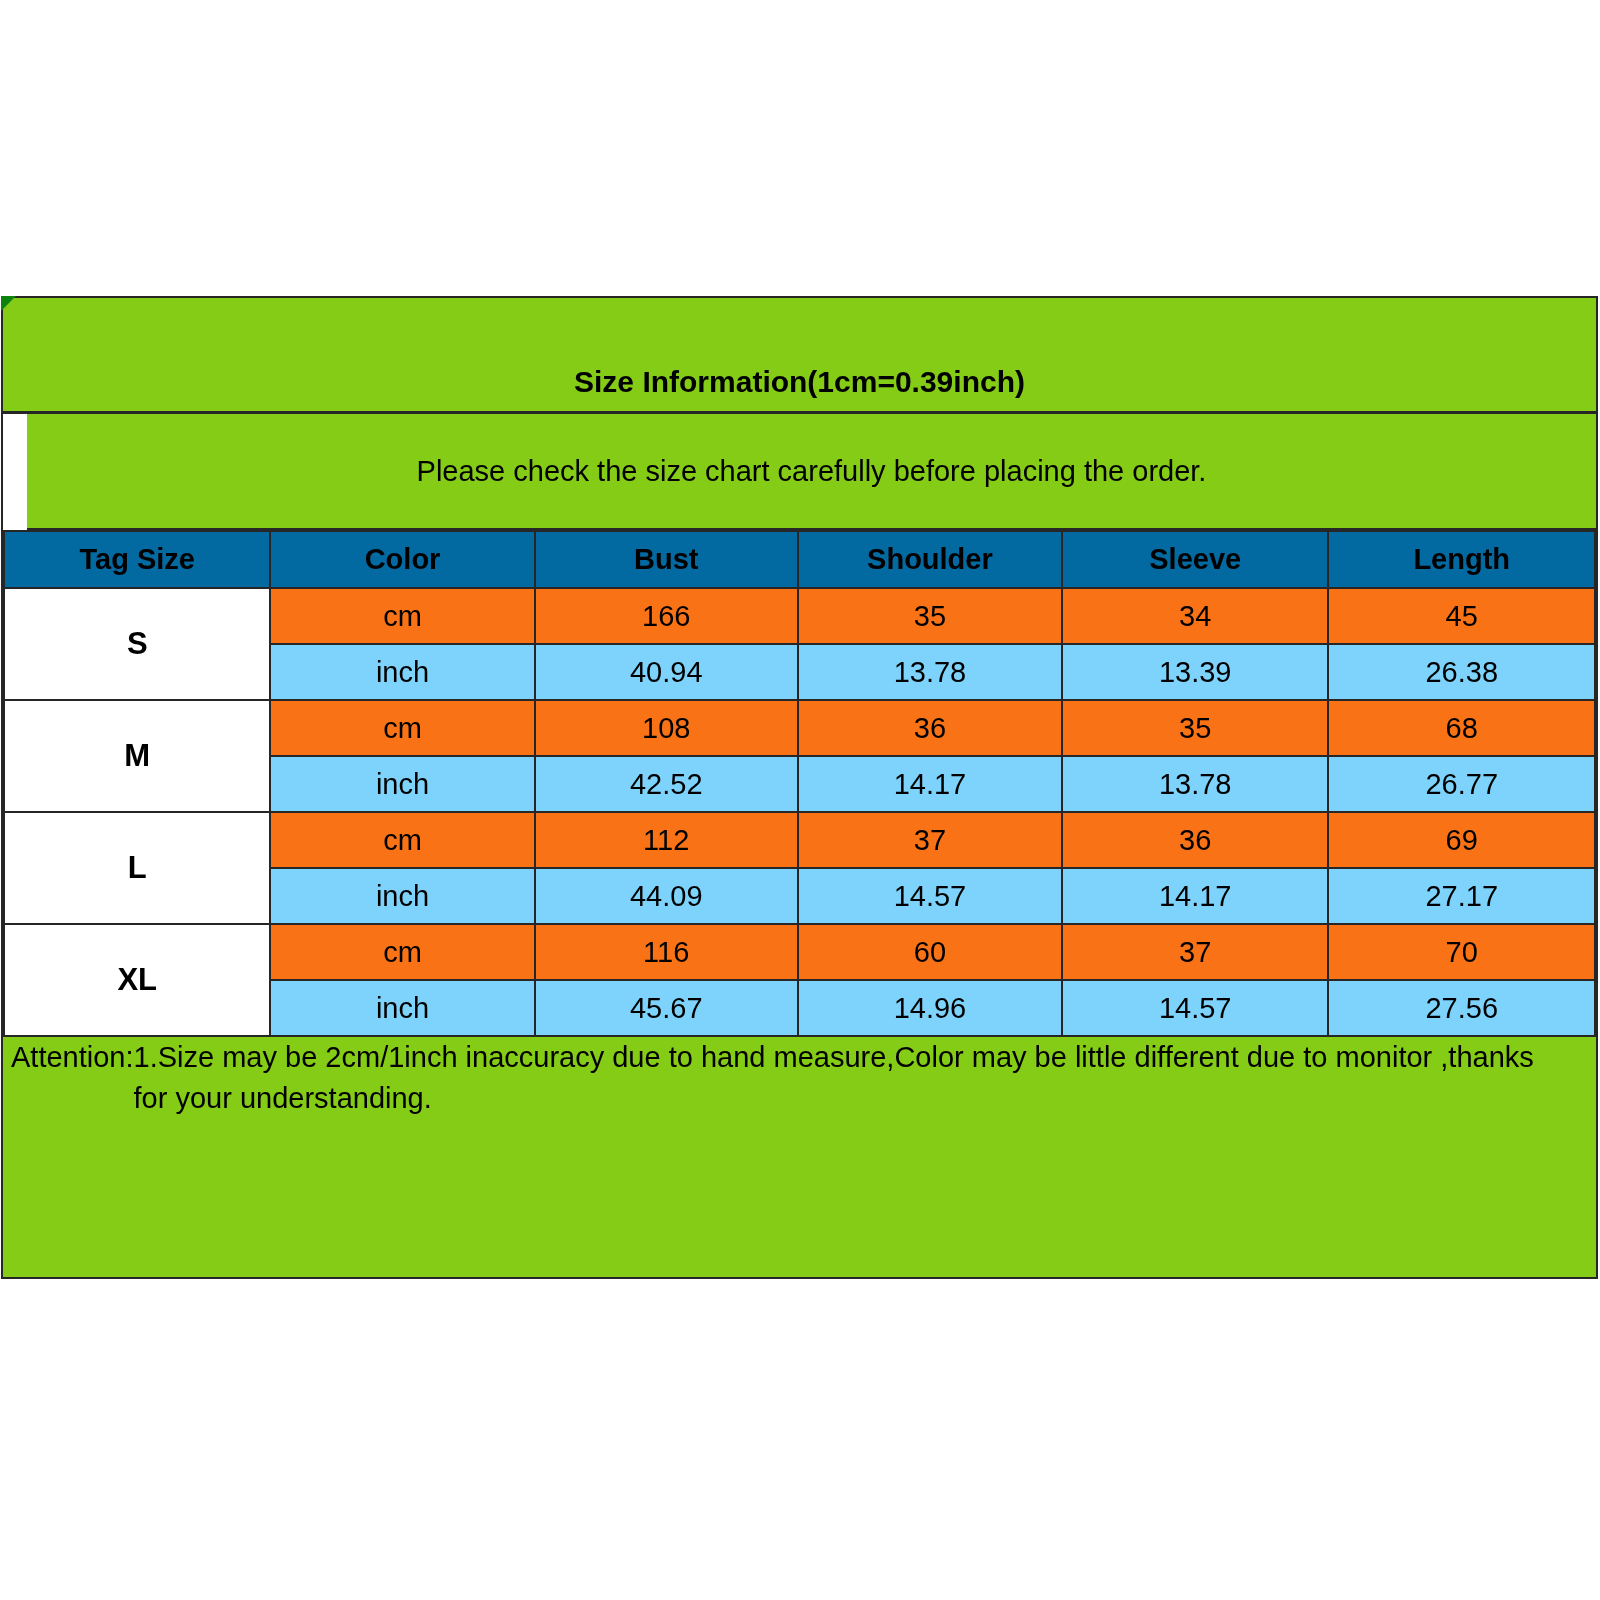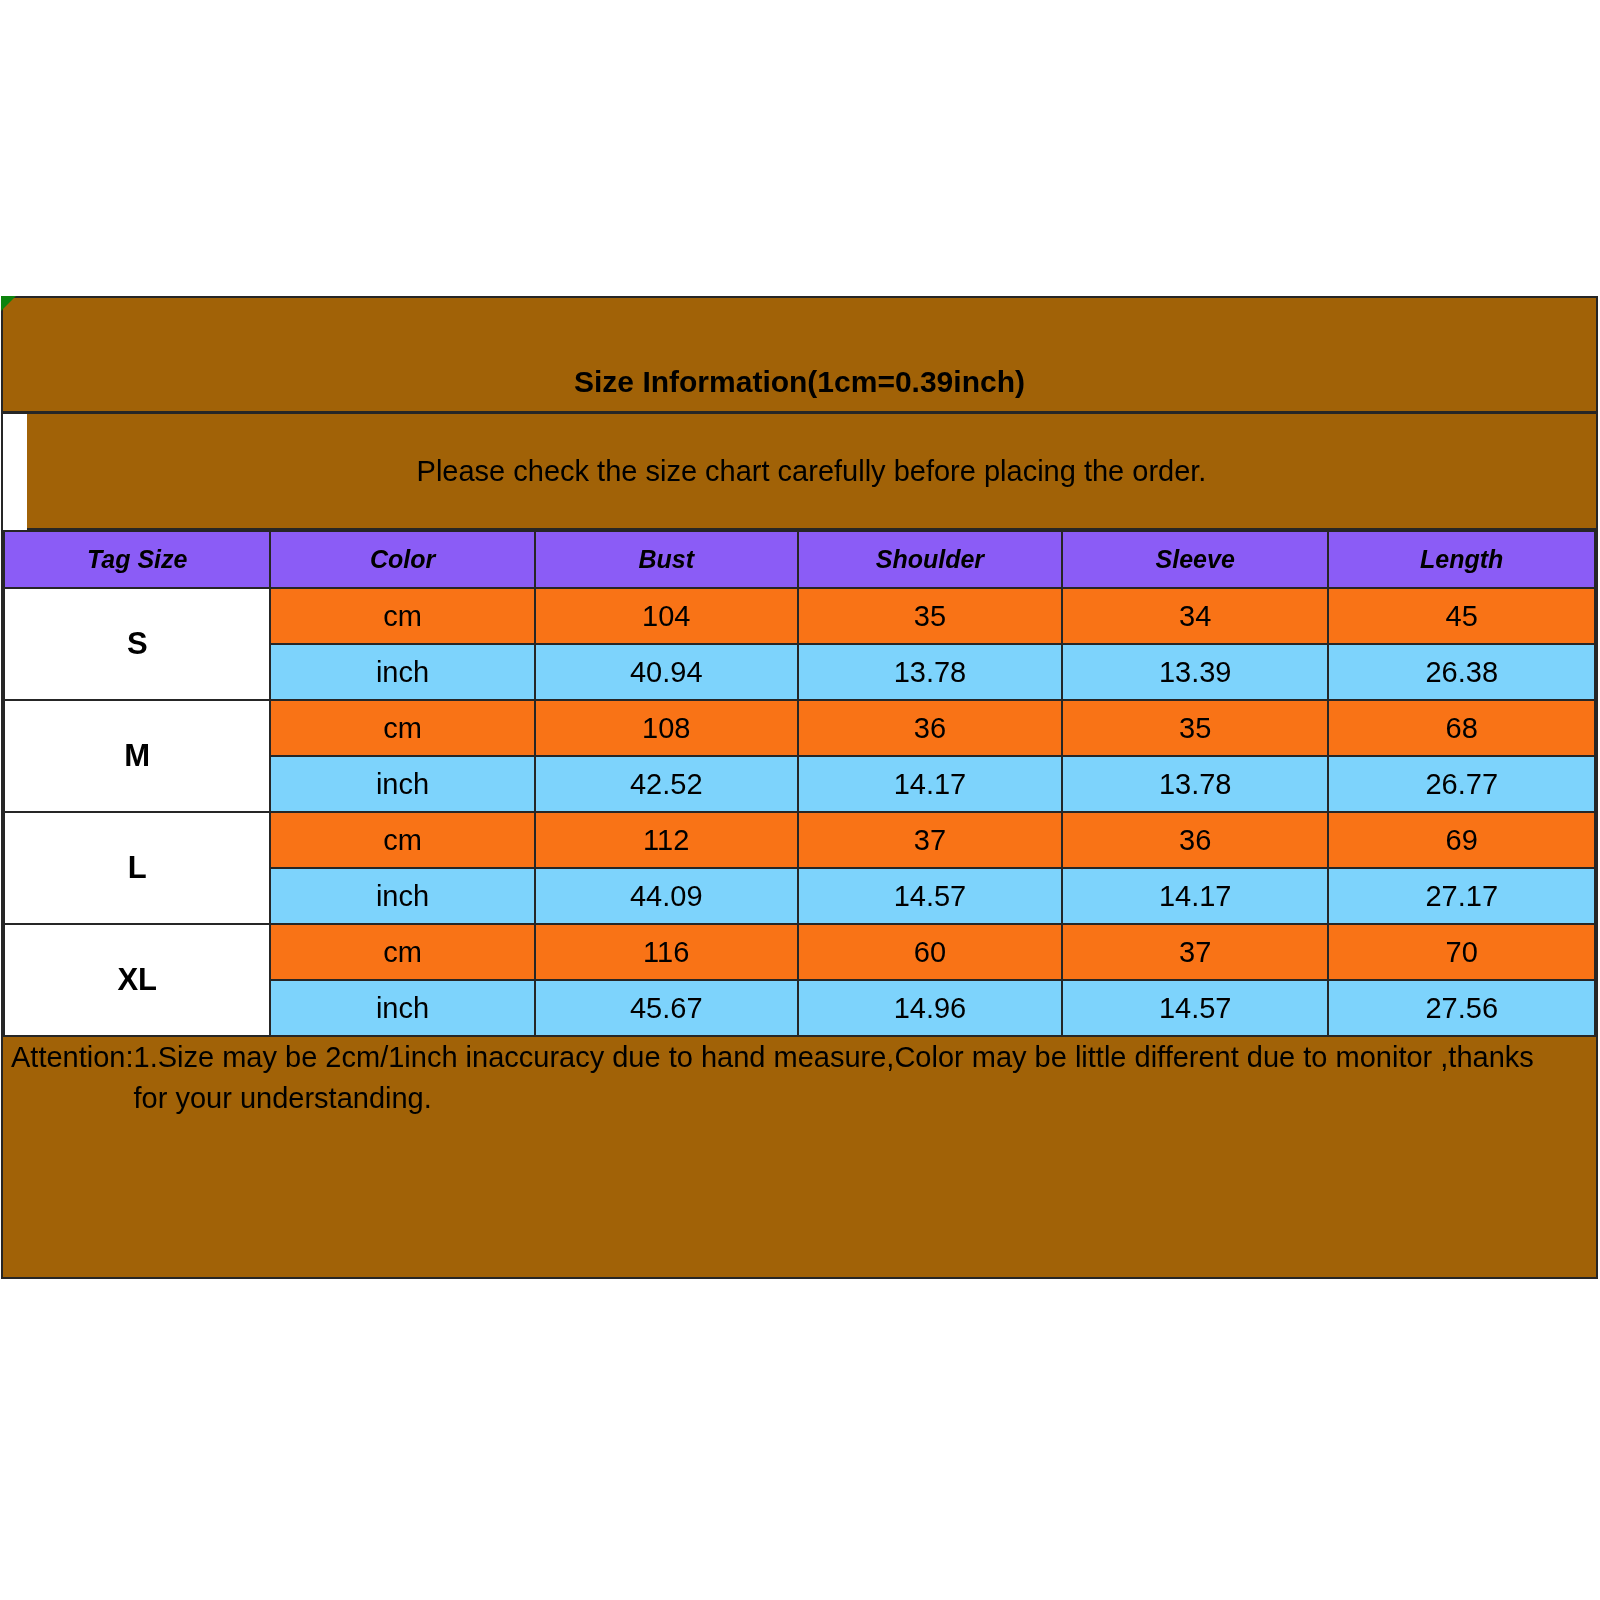--- a/index.html
+++ b/index.html
@@ -24,21 +24,21 @@
     position: absolute;
     left: 1px;
     top: 296px;
     width: 0;
     height: 0;
     border-top: 15px solid #0d830d;
     border-right: 15px solid transparent;
     z-index: 3;
   }
   .band {
-    background: #a16207;
+    background: #84cc16;
     box-sizing: border-box;
   }
   .band-title {
     height: 116px;
     border-bottom: 3px solid #262626;
     display: flex;
     align-items: flex-end;
     justify-content: center;
     padding-bottom: 12px;
     font-size: 30px;
@@ -63,24 +63,23 @@
   table.size-table td {
     border: 2px solid #262626;
     text-align: center;
     vertical-align: middle;
     padding: 0;
     overflow: hidden;
   }
   table.size-table thead tr { height: 57px; }
   table.size-table tbody tr { height: 56px; }
   table.size-table th {
-    background: #8b5cf6;
+    background: #0369a1;
     font-weight: bold;
-    font-size: 25px;
-    font-style: italic;
+    font-size: 29px;
   }
   td.tag-cell {
     background: #ffffff;
     font-weight: bold;
     font-size: 31px;
   }
   tr.cm-row td { background: #f97316; }
   tr.inch-row td { background: #7dd3fc; }
   tr.cm-row td.tag-cell { background: #ffffff; }
   .band-attention {
@@ -121,21 +120,21 @@
         <th>Bust</th>
         <th>Shoulder</th>
         <th>Sleeve</th>
         <th>Length</th>
       </tr>
     </thead>
     <tbody>
       <tr class="cm-row">
         <td class="tag-cell" rowspan="2">S</td>
         <td>cm</td>
-        <td>104</td>
+        <td>166</td>
         <td>35</td>
         <td>34</td>
         <td>45</td>
       </tr>
       <tr class="inch-row">
         <td>inch</td>
         <td>40.94</td>
         <td>13.78</td>
         <td>13.39</td>
         <td>26.38</td>

